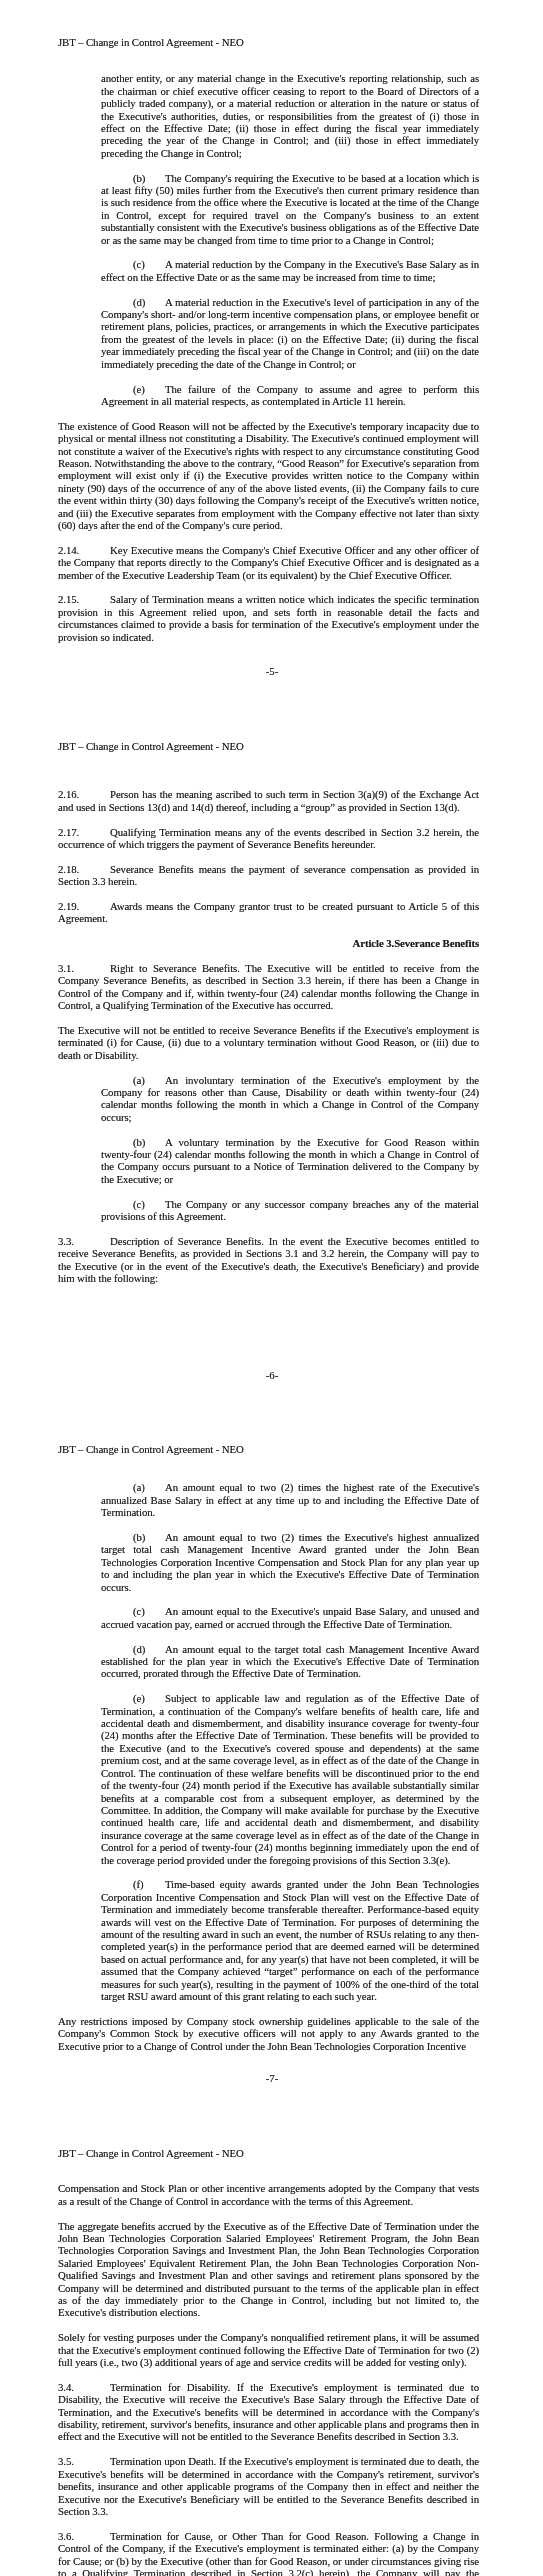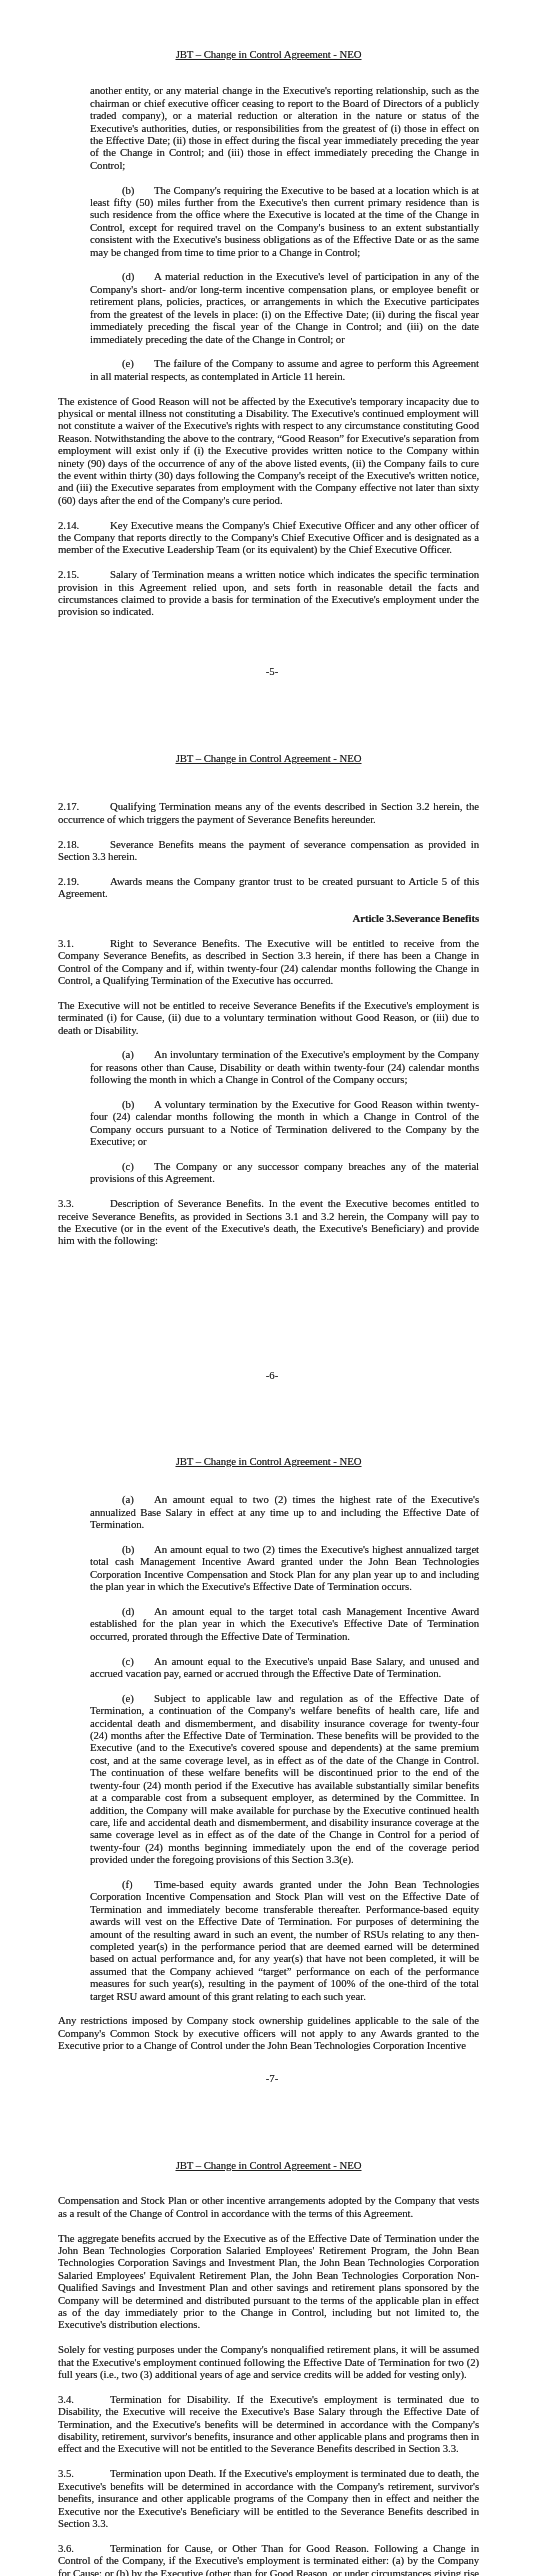--- a/index.html
+++ b/index.html
@@ -5,67 +5,69 @@
   html, body { margin:0; padding:0; }
   body {
     width:544px; height:2813px; background:#ffffff; position:relative;
     font-family:"Liberation Serif","DejaVu Serif",serif;
     font-size:10.8px; line-height:12.4px; color:#1e1e1e;
     text-shadow:0 0 0.3px rgba(20,20,20,0.6);
     letter-spacing:-0.1px;
   }
   .doc { position:absolute; inset:0; }
   .page { position:absolute; left:58px; width:421px; }
-  .page-header { margin:12px; text-align:center;text-decoration:underline; }
+  .page-header { margin:0; text-align:left; }
   .para { margin:0 0 12.4px 0; text-align:justify; }
   .para:last-child { margin-bottom:0; }
-  .indent { margin-left:32px; }
+  .indent { margin-left:43px; }
   .li-first { text-indent:32px; }
   .tab { display:inline-block; width:32px; text-indent:0; }
   .numtab { display:inline-block; width:32px; }
   .art-num { display:inline-block; width:58px; }
   .term { text-underline-offset:1px;margin-left:20px; }
   .article { font-weight:bold; text-align:right; }
   .page-number { position:absolute; left:0; width:544px; text-align:center; }
 </style>
 </head>
 <body>
 
 <div class="doc">
     <div class="page" style="top: 36px;">
       <div class="page-header" style="margin-bottom: 24px;">JBT – Change in Control Agreement - NEO</div>
       <p class="para indent">another entity, or any material change in the Executive's reporting relationship, such as the chairman or chief executive officer ceasing to report to the Board of Directors of a publicly traded company), or a material reduction or alteration in the nature or status of the Executive's authorities, duties, or responsibilities from the greatest of (i) those in effect on the Effective Date; (ii) those in effect during the fiscal year immediately preceding the year of the Change in Control; and (iii) those in effect immediately preceding the Change in Control;</p>
       <p class="para indent li-first"><span class="tab">(b)</span>The Company's requiring the Executive to be based at a location which is at least fifty (50) miles further from the Executive's then current primary residence than is such residence from the office where the Executive is located at the time of the Change in Control, except for required travel on the Company's business to an extent substantially consistent with the Executive's business obligations as of the Effective Date or as the same may be changed from time to time prior to a Change in Control;</p>
+      <p class="para indent li-first"><span class="tab">(c)</span>A material reduction by the Company in the Executive's Base Salary as in effect on the Effective Date or as the same may be increased from time to time;</p>
       <p class="para indent li-first"><span class="tab">(d)</span>A material reduction in the Executive's level of participation in any of the Company's short- and/or long-term incentive compensation plans, or employee benefit or retirement plans, policies, practices, or arrangements in which the Executive participates from the greatest of the levels in place: (i) on the Effective Date; (ii) during the fiscal year immediately preceding the fiscal year of the Change in Control; and (iii) on the date immediately preceding the date of the Change in Control; or</p>
       <p class="para indent li-first"><span class="tab">(e)</span>The failure of the Company to assume and agree to perform this Agreement in all material respects, as contemplated in Article 11 herein.</p>
       <p class="para">The existence of Good Reason will not be affected by the Executive's temporary incapacity due to physical or mental illness not constituting a Disability.  The Executive's continued employment will not constitute a waiver of the Executive's rights with respect to any circumstance constituting Good Reason.  Notwithstanding the above to the contrary, “Good Reason” for Executive's separation from employment will exist only if (i) the Executive provides written notice to the Company within ninety (90) days of the occurrence of any of the above listed events, (ii) the Company fails to cure the event within thirty (30) days following the Company's receipt of the Executive's written notice, and (iii) the Executive separates from employment with the Company effective not later than sixty (60) days after the end of the Company's cure period.</p>
       <p class="para"><span class="numtab">2.14.</span><span class="term">Key Executive</span> means the Company's Chief Executive Officer and any other officer of the Company that reports directly to the Company's Chief Executive Officer and is designated as a member of the Executive Leadership Team (or its equivalent) by the Chief Executive Officer.</p>
       <p class="para"><span class="numtab">2.15.</span><span class="term">Salary of Termination</span> means a written notice which indicates the specific termination provision in this Agreement relied upon, and sets forth in reasonable detail the facts and circumstances claimed to provide a basis for termination of the Executive's employment under the provision so indicated.</p>
     </div>
     <div class="page-number" style="top: 665px;">-5-</div>
     <div class="page" style="top: 740px;">
       <div class="page-header" style="margin-bottom: 36px;">JBT – Change in Control Agreement - NEO</div>
+      <p class="para"><span class="numtab">2.16.</span><span class="term">Person</span> has the meaning ascribed to such term in Section 3(a)(9) of the Exchange Act and used in Sections 13(d) and 14(d) thereof, including a “group” as provided in Section 13(d).</p>
       <p class="para"><span class="numtab">2.17.</span><span class="term">Qualifying Termination</span> means any of the events described in Section 3.2 herein, the occurrence of which triggers the payment of Severance Benefits hereunder.</p>
       <p class="para"><span class="numtab">2.18.</span><span class="term">Severance Benefits</span> means the payment of severance compensation as provided in Section 3.3 herein.</p>
       <p class="para"><span class="numtab">2.19.</span><span class="term">Awards</span> means the Company grantor trust to be created pursuant to Article 5 of this Agreement.</p>
       <p class="para article"><span class="art-num">Article 3.</span>Severance Benefits</p>
       <p class="para"><span class="numtab">3.1.</span><span class="term">Right to Severance Benefits</span>.  The Executive will be entitled to receive from the Company Severance Benefits, as described in Section 3.3 herein, if there has been a Change in Control of the Company and if, within twenty-four (24) calendar months following the Change in Control, a Qualifying Termination of the Executive has occurred.</p>
       <p class="para">The Executive will not be entitled to receive Severance Benefits if the Executive's employment is terminated (i) for Cause, (ii) due to a voluntary termination without Good Reason, or (iii) due to death or Disability.</p>
       <p class="para indent li-first"><span class="tab">(a)</span>An involuntary termination of the Executive's employment by the Company for reasons other than Cause, Disability or death within twenty-four (24) calendar months following the month in which a Change in Control of the Company occurs;</p>
       <p class="para indent li-first"><span class="tab">(b)</span>A voluntary termination by the Executive for Good Reason within twenty-four (24) calendar months following the month in which a Change in Control of the Company occurs pursuant to a Notice of Termination delivered to the Company by the Executive; or</p>
       <p class="para indent li-first"><span class="tab">(c)</span>The Company or any successor company breaches any of the material provisions of this Agreement.</p>
       <p class="para"><span class="numtab">3.3.</span><span class="term">Description of Severance Benefits</span>.  In the event the Executive becomes entitled to receive Severance Benefits, as provided in Sections 3.1 and 3.2 herein, the Company will pay to the Executive (or in the event of the Executive's death, the Executive's Beneficiary) and provide him with the following:</p>
     </div>
     <div class="page-number" style="top: 1369px;">-6-</div>
     <div class="page" style="top: 1443px;">
       <div class="page-header" style="margin-bottom: 26px;">JBT – Change in Control Agreement - NEO</div>
       <p class="para indent li-first"><span class="tab">(a)</span>An amount equal to two (2) times the highest rate of the Executive's annualized Base Salary in effect at any time up to and including the Effective Date of Termination.</p>
       <p class="para indent li-first"><span class="tab">(b)</span>An amount equal to two (2) times the Executive's highest annualized target total cash Management Incentive Award granted under the John Bean Technologies Corporation Incentive Compensation and Stock Plan for any plan year up to and including the plan year in which the Executive's Effective Date of Termination occurs.</p>
+      <p class="para indent li-first"><span class="tab">(c)</span>An amount equal to the Executive's unpaid Base Salary, and unused and accrued vacation pay, earned or accrued through the Effective Date of Termination.</p>
       <p class="para indent li-first"><span class="tab">(d)</span>An amount equal to the target total cash Management Incentive Award established for the plan year in which the Executive's Effective Date of Termination occurred, prorated through the Effective Date of Termination.</p>
-      <p class="para indent li-first"><span class="tab">(c)</span>An amount equal to the Executive's unpaid Base Salary, and unused and accrued vacation pay, earned or accrued through the Effective Date of Termination.</p>
       <p class="para indent li-first"><span class="tab">(e)</span>Subject to applicable law and regulation as of the Effective Date of Termination, a continuation of the Company's welfare benefits of health care, life and accidental death and dismemberment, and disability insurance coverage for twenty-four (24) months after the Effective Date of Termination.  These benefits will be provided to the Executive (and to the Executive's covered spouse and dependents) at the same premium cost, and at the same coverage level, as in effect as of the date of the Change in Control.  The continuation of these welfare benefits will be discontinued prior to the end of the twenty-four (24) month period if the Executive has available substantially similar benefits at a comparable cost from a subsequent employer, as determined by the Committee.  In addition, the Company will make available for purchase by the Executive continued health care, life and accidental death and dismemberment, and disability insurance coverage at the same coverage level as in effect as of the date of the Change in Control for a period of twenty-four (24) months beginning immediately upon the end of the coverage period provided under the foregoing provisions of this Section 3.3(e).</p>
       <p class="para indent li-first"><span class="tab">(f)</span>Time-based equity awards granted under the John Bean Technologies Corporation Incentive Compensation and Stock Plan will vest on the Effective Date of Termination and immediately become transferable thereafter.  Performance-based equity awards will vest on the Effective Date of Termination.  For purposes of determining the amount of the resulting award in such an event, the number of RSUs relating to any then-completed year(s) in the performance period that are deemed earned will be determined based on actual performance and, for any year(s) that have not been completed, it will be assumed that the Company achieved “target” performance on each of the performance measures for such year(s), resulting in the payment of 100% of the one-third of the total target RSU award amount of this grant relating to each such year.</p>
       <p class="para">Any restrictions imposed by Company stock ownership guidelines applicable to the sale of the Company's Common Stock by executive officers will not apply to any Awards granted to the Executive prior to a Change of Control under the John Bean Technologies Corporation Incentive</p>
     </div>
     <div class="page-number" style="top: 2072px;">-7-</div>
     <div class="page" style="top: 2147px;">
       <div class="page-header" style="margin-bottom: 23px;">JBT – Change in Control Agreement - NEO</div>
       <p class="para">Compensation and Stock Plan or other incentive arrangements adopted by the Company that vests as a result of the Change of Control in accordance with the terms of this Agreement.</p>
       <p class="para">The aggregate benefits accrued by the Executive as of the Effective Date of Termination under the John Bean Technologies Corporation Salaried Employees' Retirement Program, the John Bean Technologies Corporation Savings and Investment Plan, the John Bean Technologies Corporation Salaried Employees' Equivalent Retirement Plan, the John Bean Technologies Corporation Non-Qualified Savings and Investment Plan and other savings and retirement plans sponsored by the Company will be determined and distributed pursuant to the terms of the applicable plan in effect as of the day immediately prior to the Change in Control, including but not limited to, the Executive's distribution elections.</p>
       <p class="para">Solely for vesting purposes under the Company's nonqualified retirement plans, it will be assumed that the Executive's employment continued following the Effective Date of Termination for two (2) full years (i.e., two (3) additional years of age and service credits will be added for vesting only).</p>

